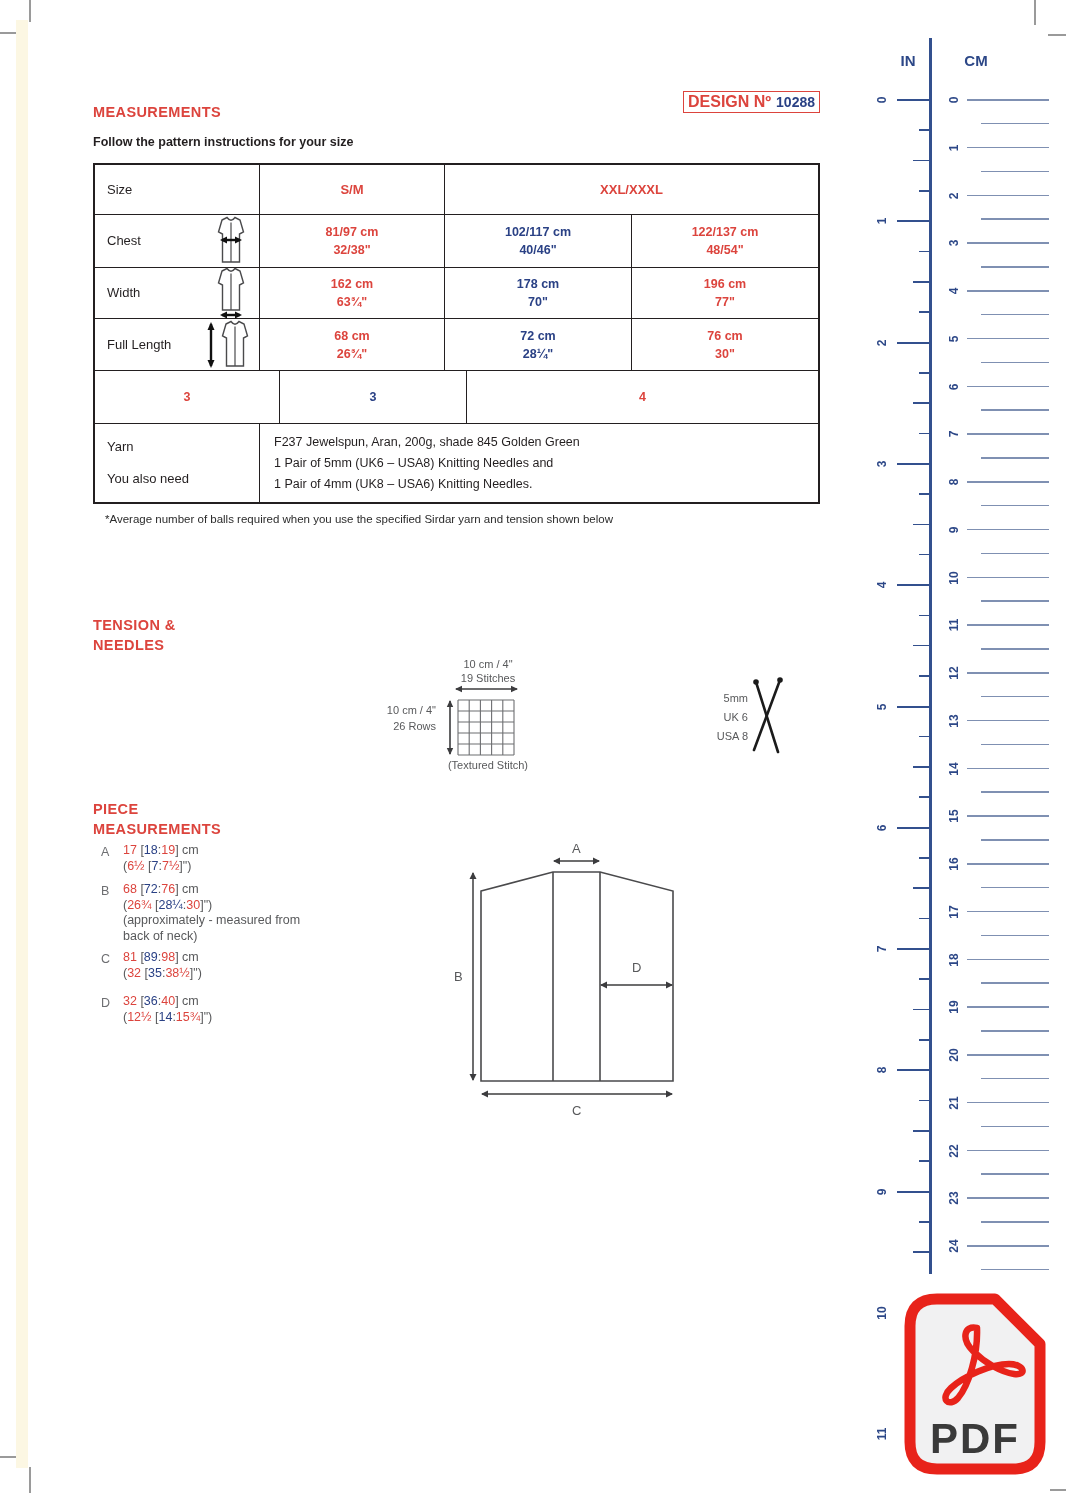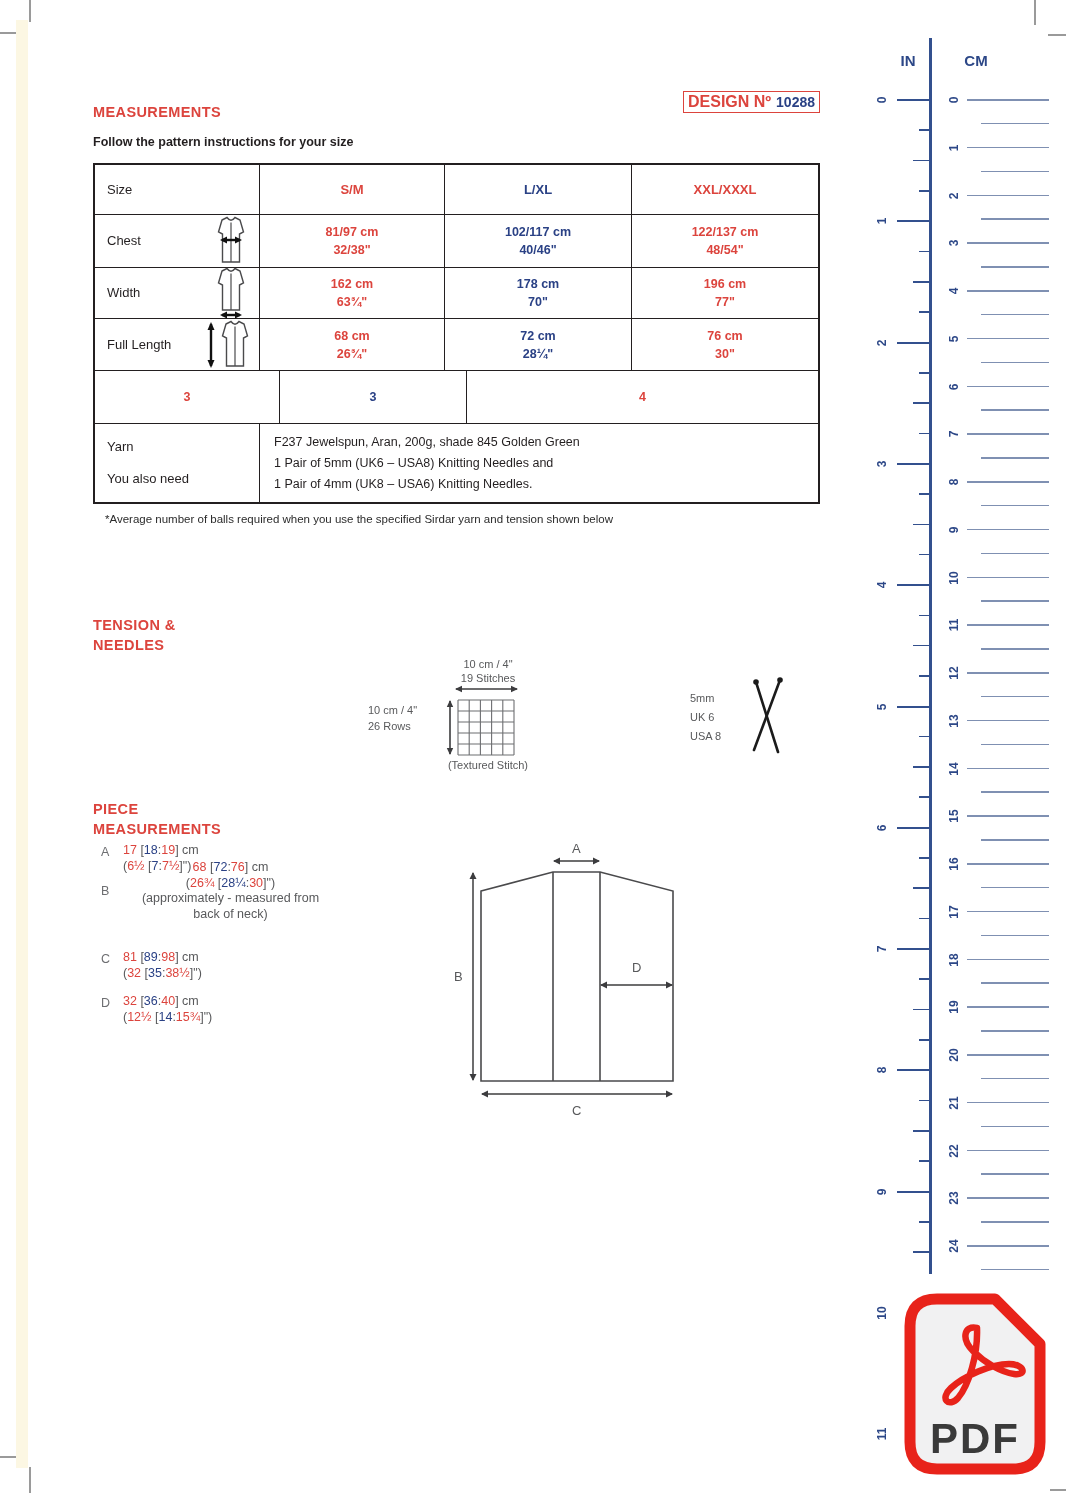--- a/index.html
+++ b/index.html
@@ -33,21 +33,21 @@
   .rowlabel{font-size:13px;color:#231f20;line-height:16px;}
   .hdr{font-size:13px;font-weight:600;}
   .val{font-size:12.5px;font-weight:600;line-height:18px;}
   .icon-slot{margin-left:auto;margin-right:8px;display:flex;align-items:center;}
   .yarninfo{font-size:12.5px;color:#231f20;line-height:21px;text-align:left;align-items:flex-start;
             justify-content:center;padding-left:14px;}
   .footnote{position:absolute;left:105px;top:513px;font-size:11.5px;color:#2b2b2b;}
   
   .tlabel{position:absolute;font-size:11px;color:#58595b;line-height:14px;}
   .center{text-align:center;}
-  .rightal{text-align:left;}
+  .rightal{text-align:right;}
   
   .pitem-letter{position:absolute;font-size:12.5px;color:#6d6e71;}
   .pitem{position:absolute;left:123px;width:215px;font-size:12.5px;line-height:15.5px;color:#58595b;}
   .pitem .pr{color:#dc443d;}
   .pitem .pn{color:#2a4185;}
   .pitem .pg{color:#58595b;}
   
   .tick{position:absolute;height:1.6px;}
   .in-long{left:897px;width:33px;background:#33508e;height:2px;}
   .in-h{left:913px;width:17px;background:#33508e;}
@@ -84,21 +84,20 @@
     <span class="lbl">DESIGN Nº</span>
     <span class="num">10288</span>
   </div>
 
   <div class="mtable">
     <div class="trow" style="height:50px;">
       <div class="tcell c0 labcell">
           <span class="rowlabel">Size</span>
         </div>
       <div class="tcell c1 hdr red">S/M</div>
-      <div class="tcell c2 hdr navy">L/XL</div>
       <div class="tcell c3 hdr red">XXL/XXXL</div>
     </div>
 
     <div class="trow" style="height:53px;">
       <div class="tcell c0 labcell">
         <span class="rowlabel">Chest</span>
         <span class="icon-slot">
           <svg width="40" height="50" viewBox="0 0 40 50">
             <path d="M11 4 L16 1.5 Q20 7 24 1.5 L29 4 L32.5 16 L28.5 18 L28.5 46 L11.5 46 L11.5 18 L7.5 16 Z" fill="#fff" stroke="#4a4a4c" stroke-width="1.4"></path>
             <line x1="20" y1="6.5" x2="20" y2="46" stroke="#4a4a4c" stroke-width="1.2"></line>
@@ -246,21 +245,21 @@
   <div class="sec-title" style="left:93px;top:801px;">PIECE</div>
   <div class="sec-title" style="left:93px;top:821px;">MEASUREMENTS</div>
 
   <div class="pitem-letter" style="left:101px;top:845px;">A</div>
   <div class="pitem" style="top:843px;">
     <div><span class="pr">17</span><span class="pg"> [</span><span class="pn">18</span><span class="pg">:</span><span class="pr">19</span><span class="pg">] cm</span></div>
     <div><span class="pg">(</span><span class="pr">6½</span><span class="pg"> [</span><span class="pn">7</span><span class="pg">:</span><span class="pr">7½</span><span class="pg">]")</span></div>
   </div>
 
   <div class="pitem-letter" style="left:101px;top:884px;">B</div>
-  <div class="pitem" style="top:860px;text-align:center;">
+  <div class="pitem" style="top:882px;">
     <div><span class="pr">68</span><span class="pg"> [</span><span class="pn">72</span><span class="pg">:</span><span class="pr">76</span><span class="pg">] cm</span></div>
     <div><span class="pg">(</span><span class="pr">26¾</span><span class="pg"> [</span><span class="pn">28¼</span><span class="pg">:</span><span class="pr">30</span><span class="pg">]")</span></div>
     <div class="pg">(approximately - measured from</div>
     <div class="pg">back of neck)</div>
   </div>
 
   <div class="pitem-letter" style="left:101px;top:952px;">C</div>
   <div class="pitem" style="top:950px;">
     <div><span class="pr">81</span><span class="pg"> [</span><span class="pn">89</span><span class="pg">:</span><span class="pr">98</span><span class="pg">] cm</span></div>
     <div><span class="pg">(</span><span class="pr">32</span><span class="pg"> [</span><span class="pn">35</span><span class="pg">:</span><span class="pr">38½</span><span class="pg">]")</span></div>

